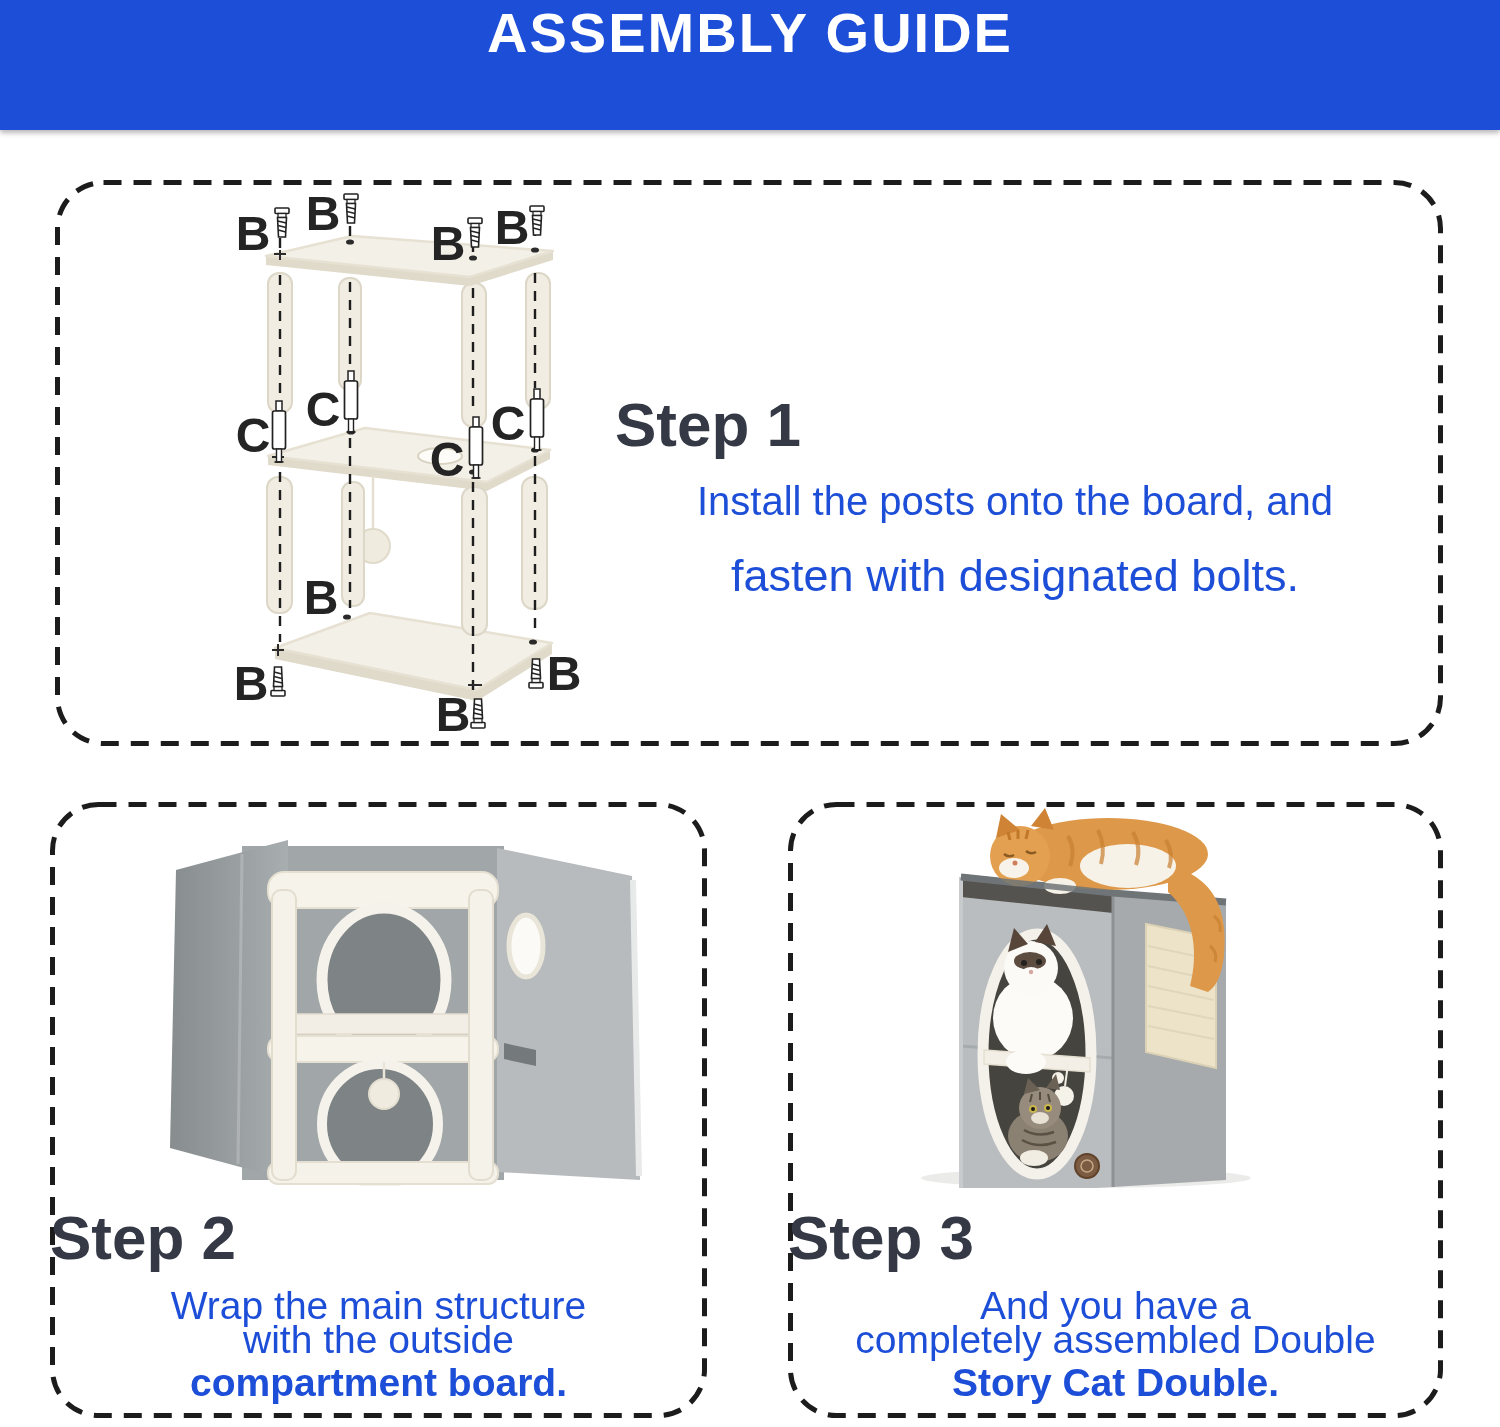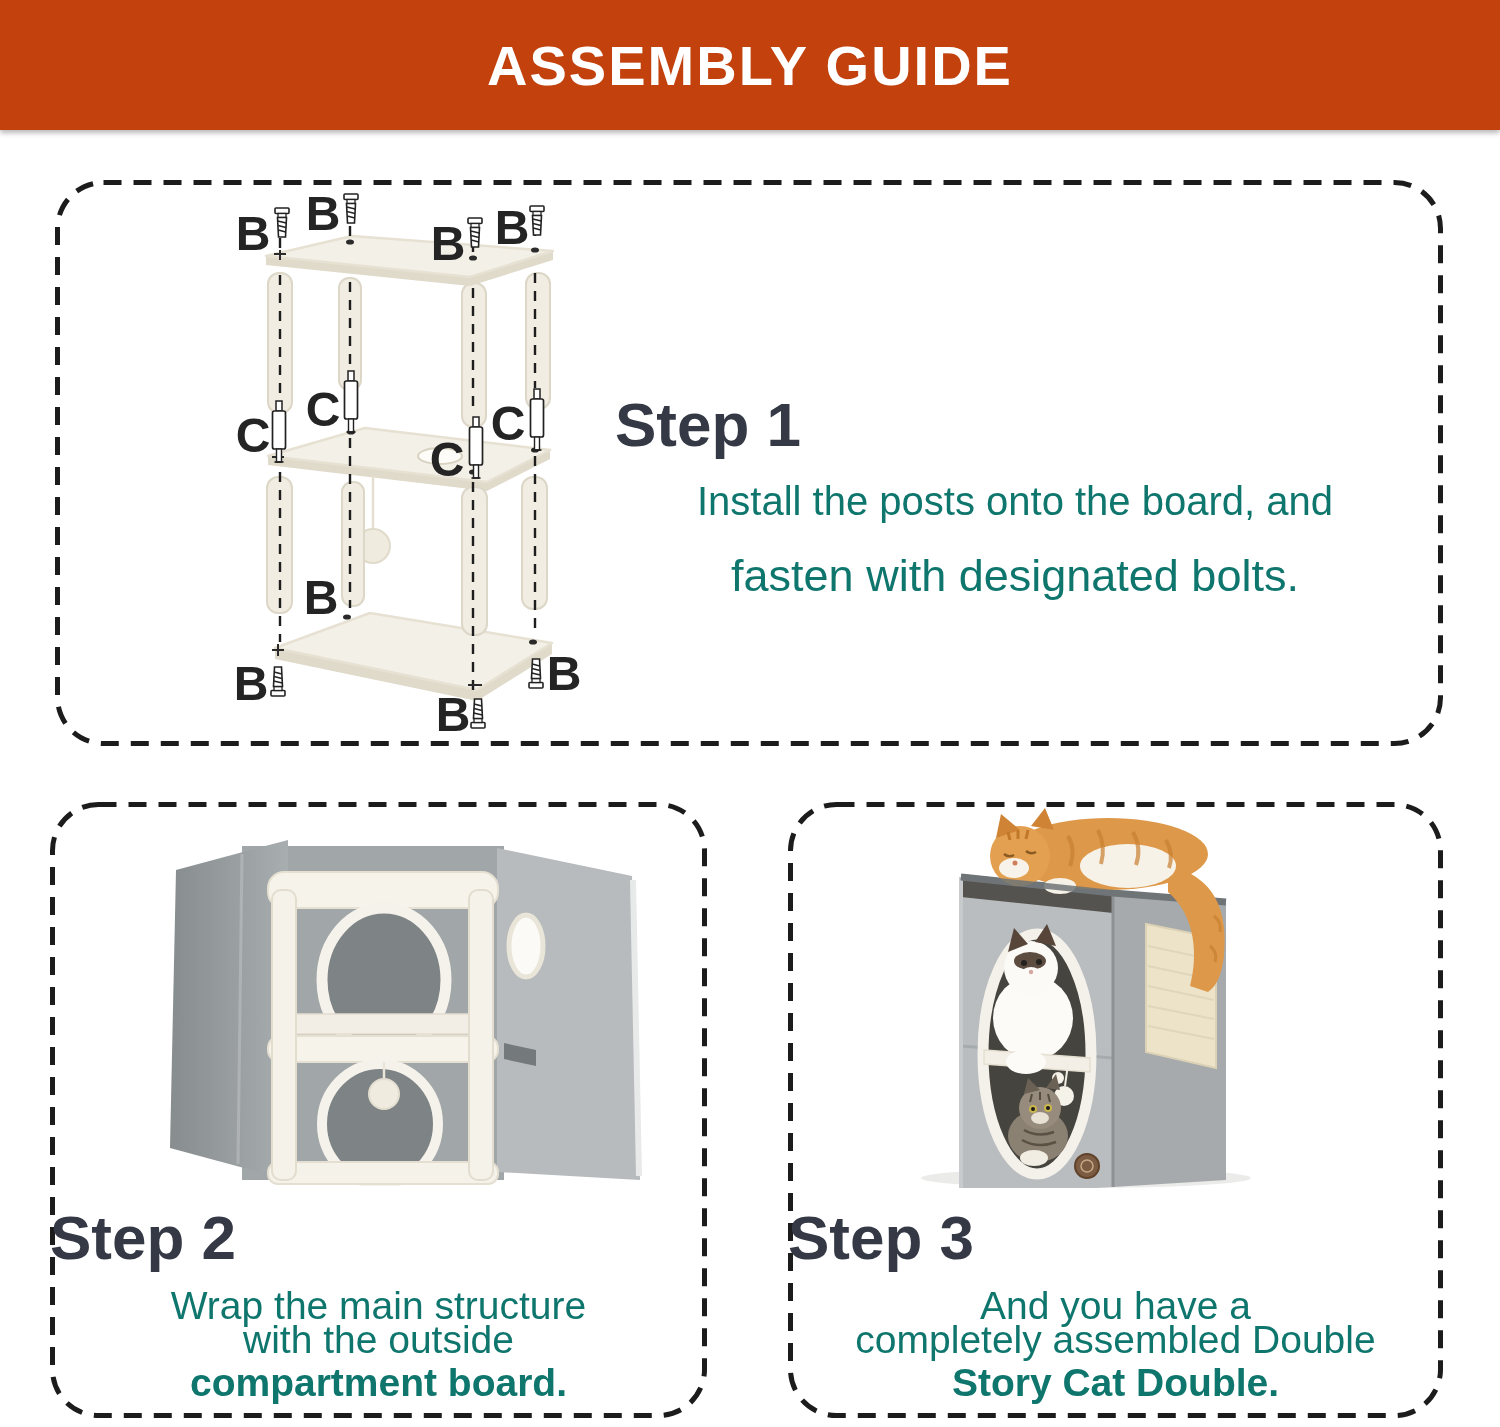--- a/index.html
+++ b/index.html
@@ -1,36 +1,36 @@
 <!DOCTYPE html>
 <html><head>
 <meta charset="utf-8">
 <style>
   html,body{margin:0;padding:0;background:#ffffff;}
   #canvas{position:relative;width:1500px;height:1427px;background:#fff;overflow:hidden;
           font-family:"Liberation Sans",sans-serif;}
   
-  .hdr{position:absolute;left:0;top:0;width:1500px;height:130px;background:#c2410c;
-       display:flex;align-items:center;justify-content:center;box-shadow:0 3px 5px rgba(0,0,0,.28);}
+  .hdr{position:absolute;left:0;top:0;width:1500px;height:130px;background:#1d4ed8;
+       display:flex;justify-content:center;box-shadow:0 3px 5px rgba(0,0,0,.28);}
   .hdr h1{margin:0;color:#ffffff;font-size:56px;font-weight:bold;letter-spacing:2px;}
   
   .panel{position:absolute;}
   .border-svg{position:absolute;left:0;top:0;width:100%;height:100%;}
   .panel-1{left:55px;top:180px;width:1388px;height:566px;}
   .panel-2{left:50px;top:802px;width:657px;height:616px;}
   .panel-3{left:788px;top:802px;width:655px;height:616px;}
   .diagram{position:absolute;left:0;top:0;width:620px;height:556px;}
   .illus{position:absolute;}
   .illus-2{left:42px;top:26px;width:560px;height:358px;}
   .illus-3{left:40px;top:4px;width:560px;height:382px;}
   
   .step-title{position:absolute;margin:0;width:100%;transform:translateY(-50%);
               font-size:62px;font-weight:bold;color:#343945;}
   .step-line{position:absolute;margin:0;width:100%;text-align:center;transform:translateY(-50%);
-             font-size:39px;font-weight:400;color:#0f766e;}
+             font-size:39px;font-weight:400;color:#1d4ed8;}
   .p1-text{position:absolute;left:560px;top:0;width:800px;height:100%;}
   .p1-title{top:244px;}
   .p1-l1{top:321px;font-size:40px;}
   .p1-l2{top:396px;font-size:45px;}
   .pt{top:435px;}
   .pl1{top:495px;margin-top:9px;}
   .pl2{top:538px;}
   .pl3{top:581px;font-weight:bold;}
   .plabel{font-family:"Liberation Sans",sans-serif;font-weight:bold;font-size:48px;fill:#242424;}
 </style>

